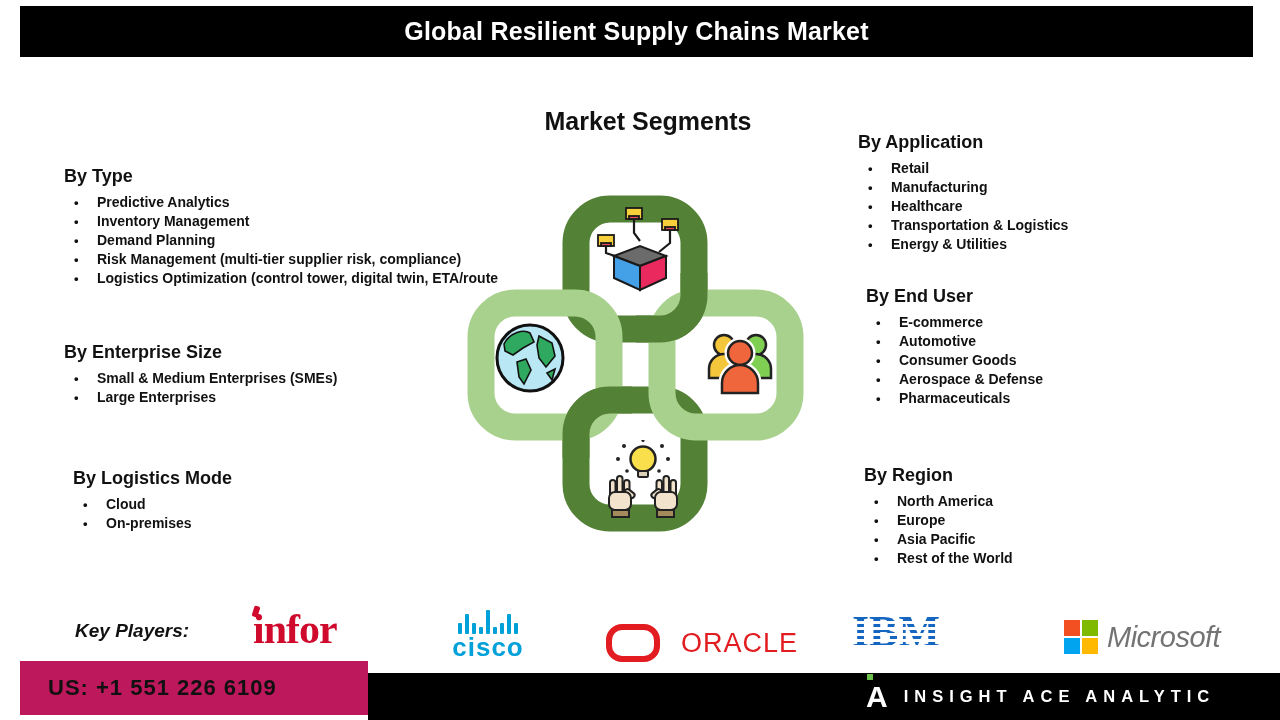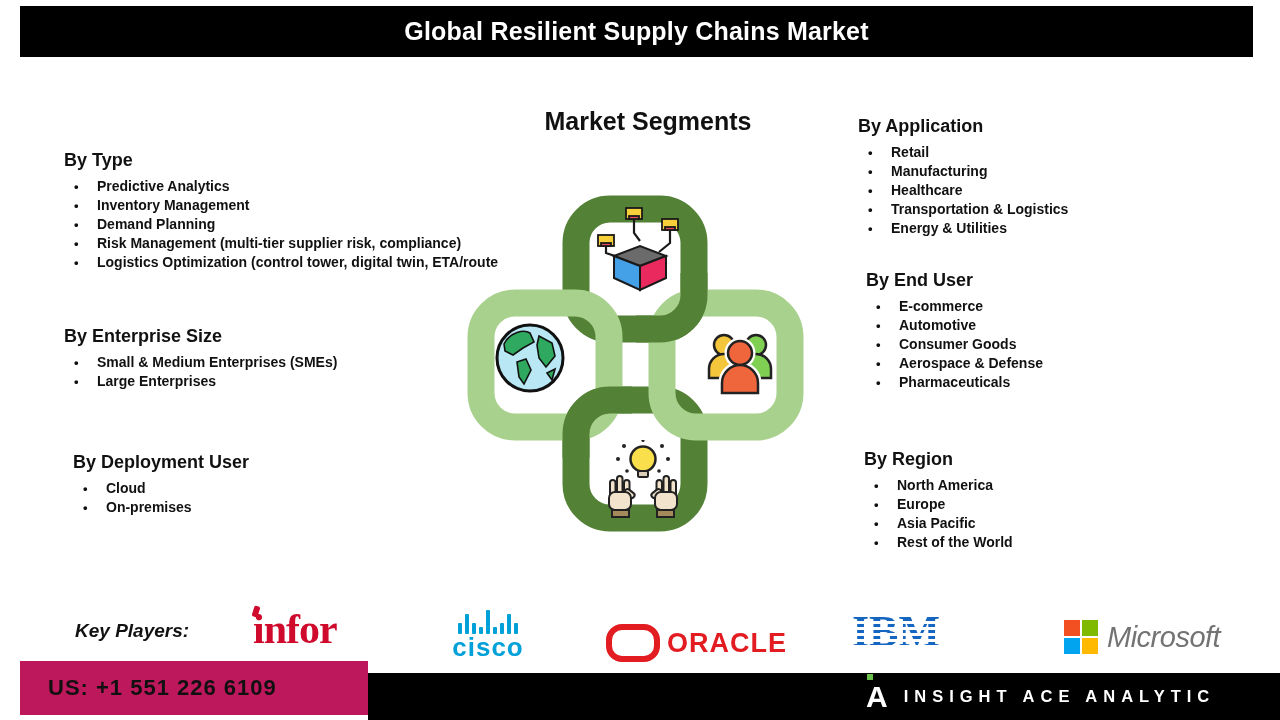--- a/index.html
+++ b/index.html
@@ -10,42 +10,42 @@
   .banner{position:absolute;left:20px;top:6px;width:1233px;height:51px;background:#000;
           display:flex;align-items:center;justify-content:center;}
   .banner h1{margin:0;color:#fff;font-size:25px;font-weight:bold;letter-spacing:.2px;}
 
   
   .subtitle{position:absolute;left:0;right:0;top:86px;text-align:center;padding-left:16px;
             font-size:25px;font-weight:bold;color:#111;}
 
   
   .seg{position:absolute;color:#111;}
-  .seg h3{margin:0 0 6px 0;font-size:18px;font-weight:bold;}
+  .seg h3{margin:16px 0 6px 0;font-size:18px;font-weight:bold;}
   .seg ul{list-style:none;margin:0;padding:0;}
   .seg li{position:relative;padding-left:33px;font-size:14px;font-weight:bold;line-height:19px;}
   .seg li::before{content:"\2022";position:absolute;left:10px;top:0;font-size:13px;}
 
   .chain-svg,.icon-svg{position:absolute;}
 
   
   .players-label{position:absolute;left:75px;top:620px;font-size:19px;font-weight:bold;
                  font-style:italic;color:#111;}
   .logo{position:absolute;}
   .logo-infor{left:253px;top:608px;color:#cf0a2c;font-size:42px;font-weight:bold;
               letter-spacing:-1px;line-height:1;font-family:Liberation Serif, serif;}
   .infor-tick{position:absolute;left:0px;top:-2px;width:6px;height:11px;background:#cf0a2c;
               transform:rotate(18deg);border-radius:2px;}
   .logo-cisco{left:446px;top:610px;width:84px;text-align:center;color:#00a0d9;}
   .cisco-bars{display:flex;align-items:flex-end;justify-content:center;gap:3px;height:24px;}
   .cisco-bars span{width:4px;background:#00a0d9;border-radius:1px;}
   .cisco-word{font-size:26px;font-weight:bold;letter-spacing:1px;line-height:26px;text-align:center;}
   .logo-oracle{left:606px;top:624px;display:flex;align-items:center;color:#e21c21;}
   .oracle-ring{width:42px;height:26px;border:6px solid #e21c21;border-radius:16px;}
-  .oracle-word{font-size:27px;font-weight:700;letter-spacing:1px;margin-left:7px;line-height:1;}
+  .oracle-word{font-size:27px;font-weight:400;letter-spacing:1px;margin-left:21px;line-height:1;}
   .logo-ibm{left:852px;top:610px;width:90px;height:46px;color:#1466c0;
             font-family:"Liberation Serif",serif;font-weight:bold;font-size:44px;line-height:44px;}
   .ibm-stripe{position:absolute;left:-2px;width:94px;height:3px;background:#ffffff;}
   .logo-ms{left:1064px;top:620px;display:flex;align-items:center;font-style:italic;}
   .ms-grid{display:grid;grid-template-columns:16px 16px;grid-template-rows:16px 16px;gap:2px;}
   .ms-word{font-size:29px;font-weight:500;color:#737373;margin-left:9px;letter-spacing:-.5px;}
 
   
   .phone-box{position:absolute;left:20px;top:661px;width:348px;height:54px;background:#be185d;
              display:flex;align-items:center;padding-left:28px;box-sizing:border-box;
@@ -80,21 +80,21 @@
 
   <section class="seg" style="left:64px;top:326px;width:420px;">
     <h3>By Enterprise Size</h3>
     <ul>
       <li>Small &amp; Medium Enterprises (SMEs)</li>
       <li>Large Enterprises</li>
     </ul>
   </section>
 
   <section class="seg" style="left:73px;top:452px;width:420px;">
-    <h3>By Deployment User</h3>
+    <h3>By Logistics Mode</h3>
     <ul>
       <li>Cloud</li>
       <li>On-premises</li>
     </ul>
   </section>
 
   <section class="seg" style="left:858px;top:116px;width:400px;">
     <h3>By Application</h3>
     <ul>
       <li>Retail</li>

